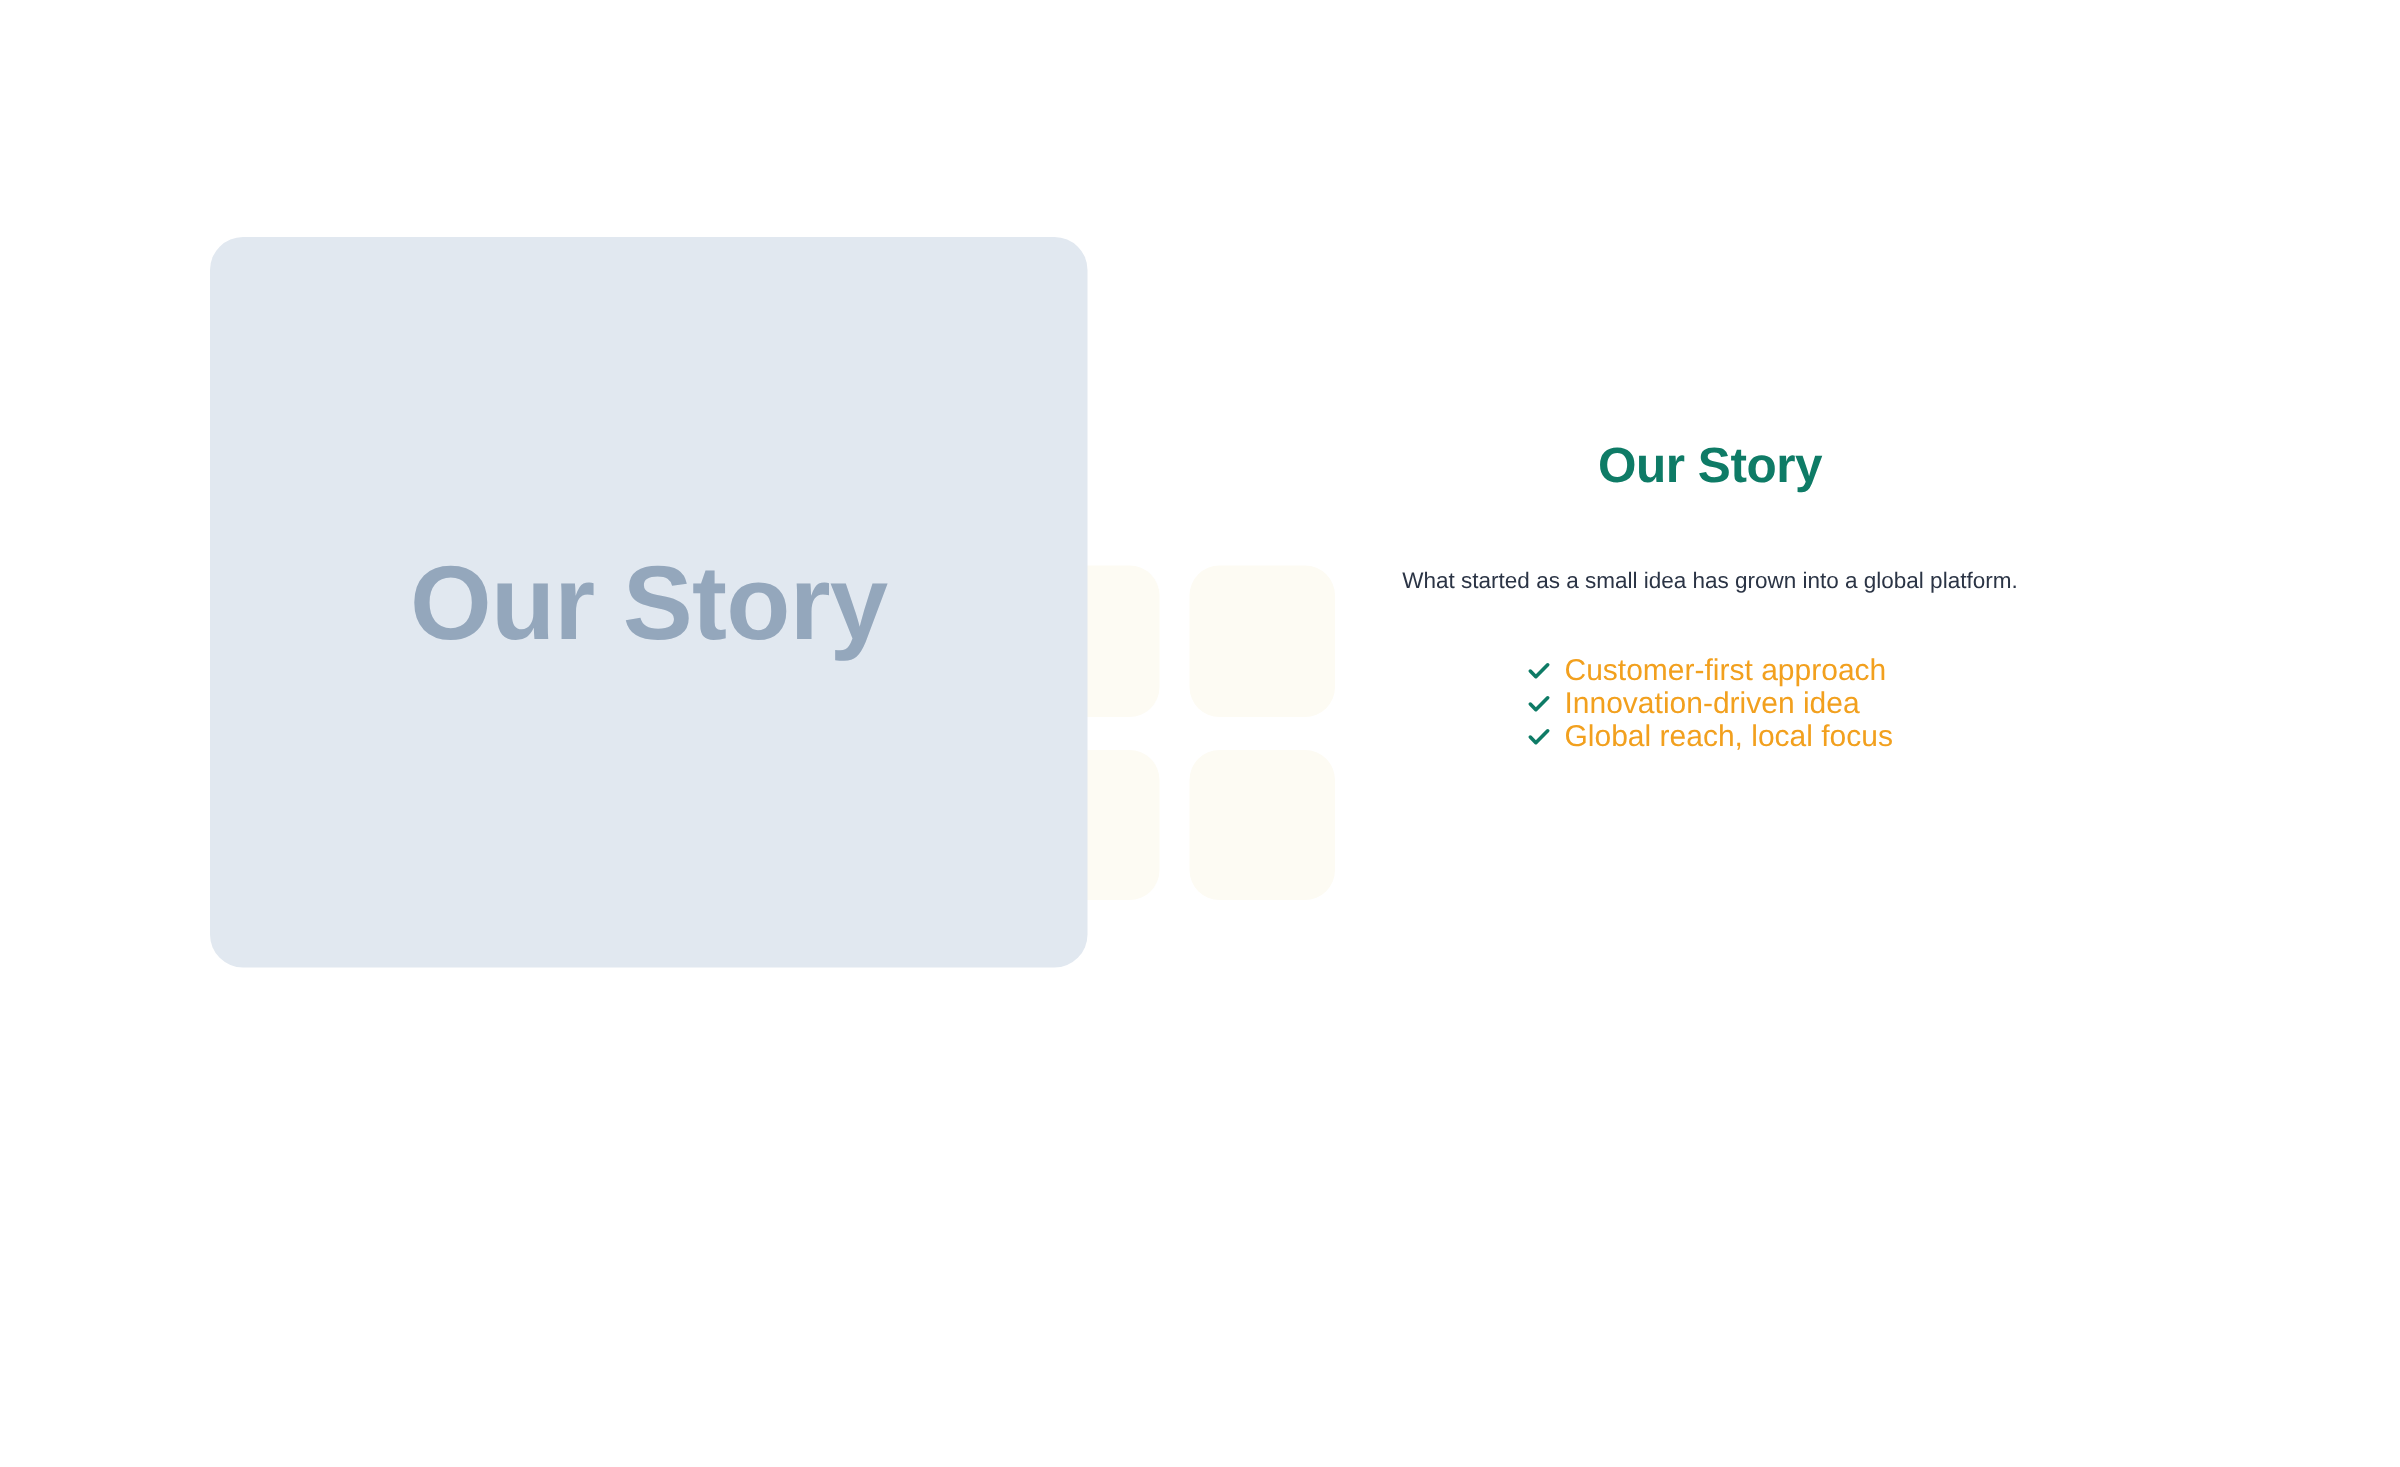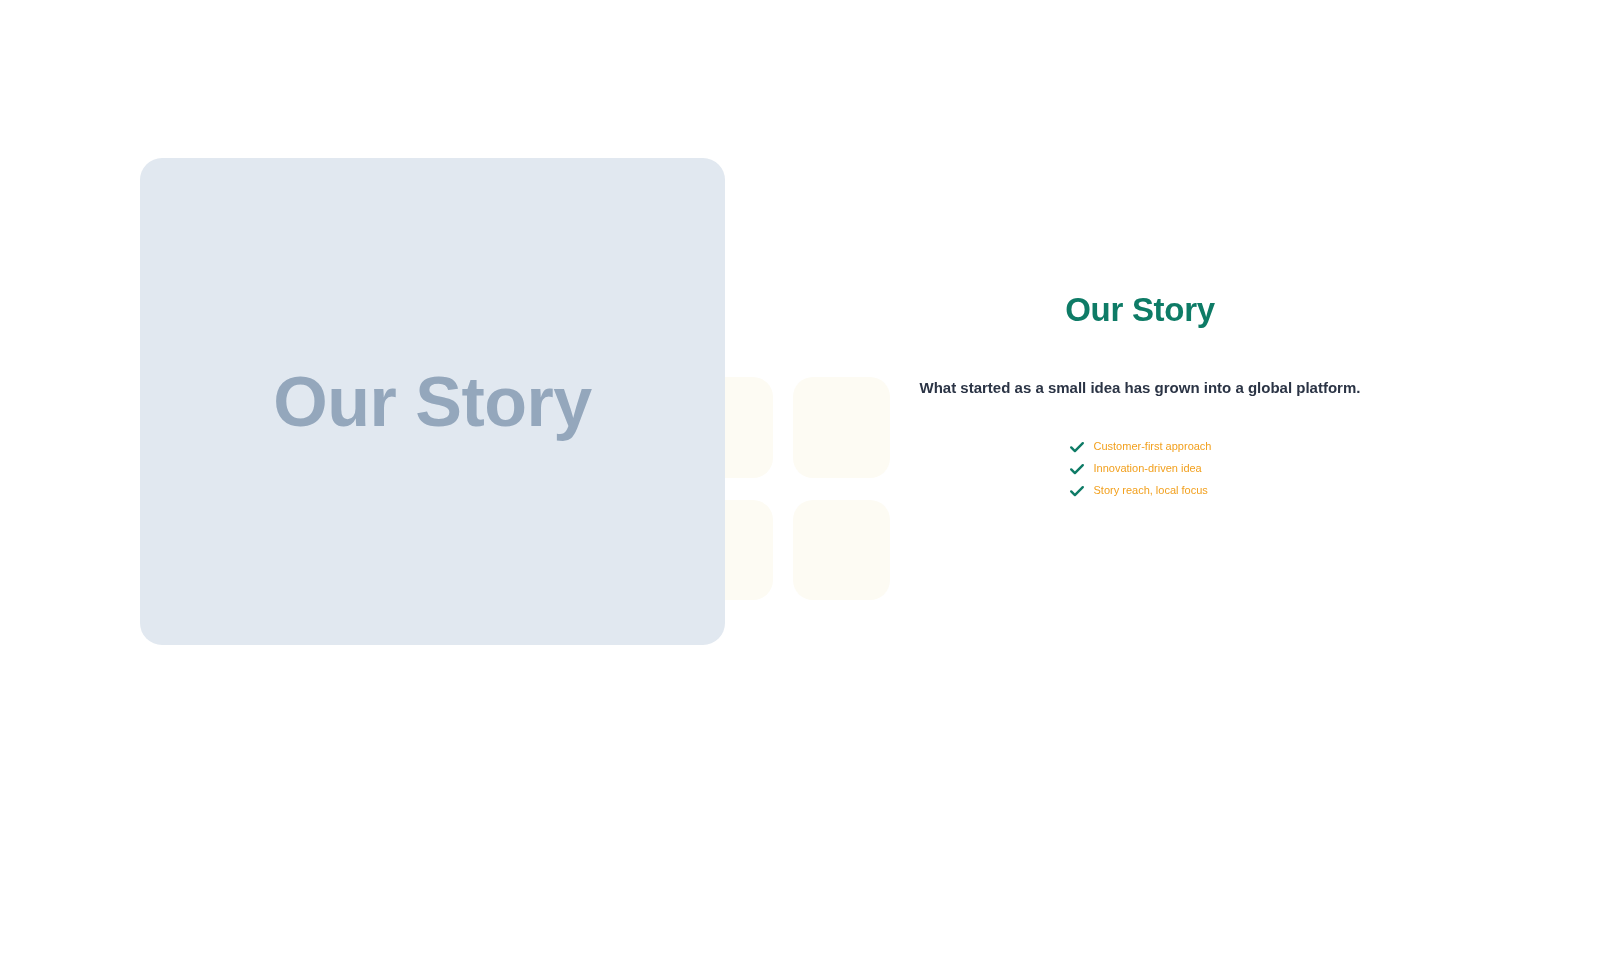--- a/index.html
+++ b/index.html
@@ -74,21 +74,21 @@
     font-size: 33px;
     font-weight: 700;
     color: #0E7B66;
     letter-spacing: -0.3px;
     line-height: 1.2;
   }
   .content-paragraph {
     margin: 0;
     padding-top: 47px;
     font-size: 15px;
-    font-weight: 700;
+    font-weight: 400;
     color: #2B3445;
     line-height: 1.45;
   }
 
   .feature-list {
     list-style: none;
     margin: 0;
     padding: 0;
     padding-top: 38px;
     display: inline-block;
@@ -103,21 +103,21 @@
   }
   .feature-check {
     flex: 0 0 auto;
     width: 16px;
     height: 16px;
     display: block;
     color: #0E7B66;
   }
   .feature-check svg { display: block; }
   .feature-label {
-    font-size: 11px;
+    font-size: 20px;
     font-weight: 400;
     color: #F2A01E;
     line-height: 1;
     white-space: nowrap;
   }
 </style>
 </head>
 <body>
 
 <div class="deco-grid">
@@ -152,16 +152,16 @@
         </svg>
       </span>
       <span class="feature-label">Innovation-driven idea</span>
     </li>
     <li class="feature-item">
       <span class="feature-check">
         <svg width="16" height="16" viewBox="0 0 16 16" aria-hidden="true">
           <path d="M2.2 8.4 L5.9 12.1 L13.8 4.2" fill="none" stroke="currentColor" stroke-width="2.4" stroke-linecap="round" stroke-linejoin="round"></path>
         </svg>
       </span>
-      <span class="feature-label">Story reach, local focus</span>
+      <span class="feature-label">Global reach, local focus</span>
     </li>
   </ul>
 </div>
 
 </body></html>

